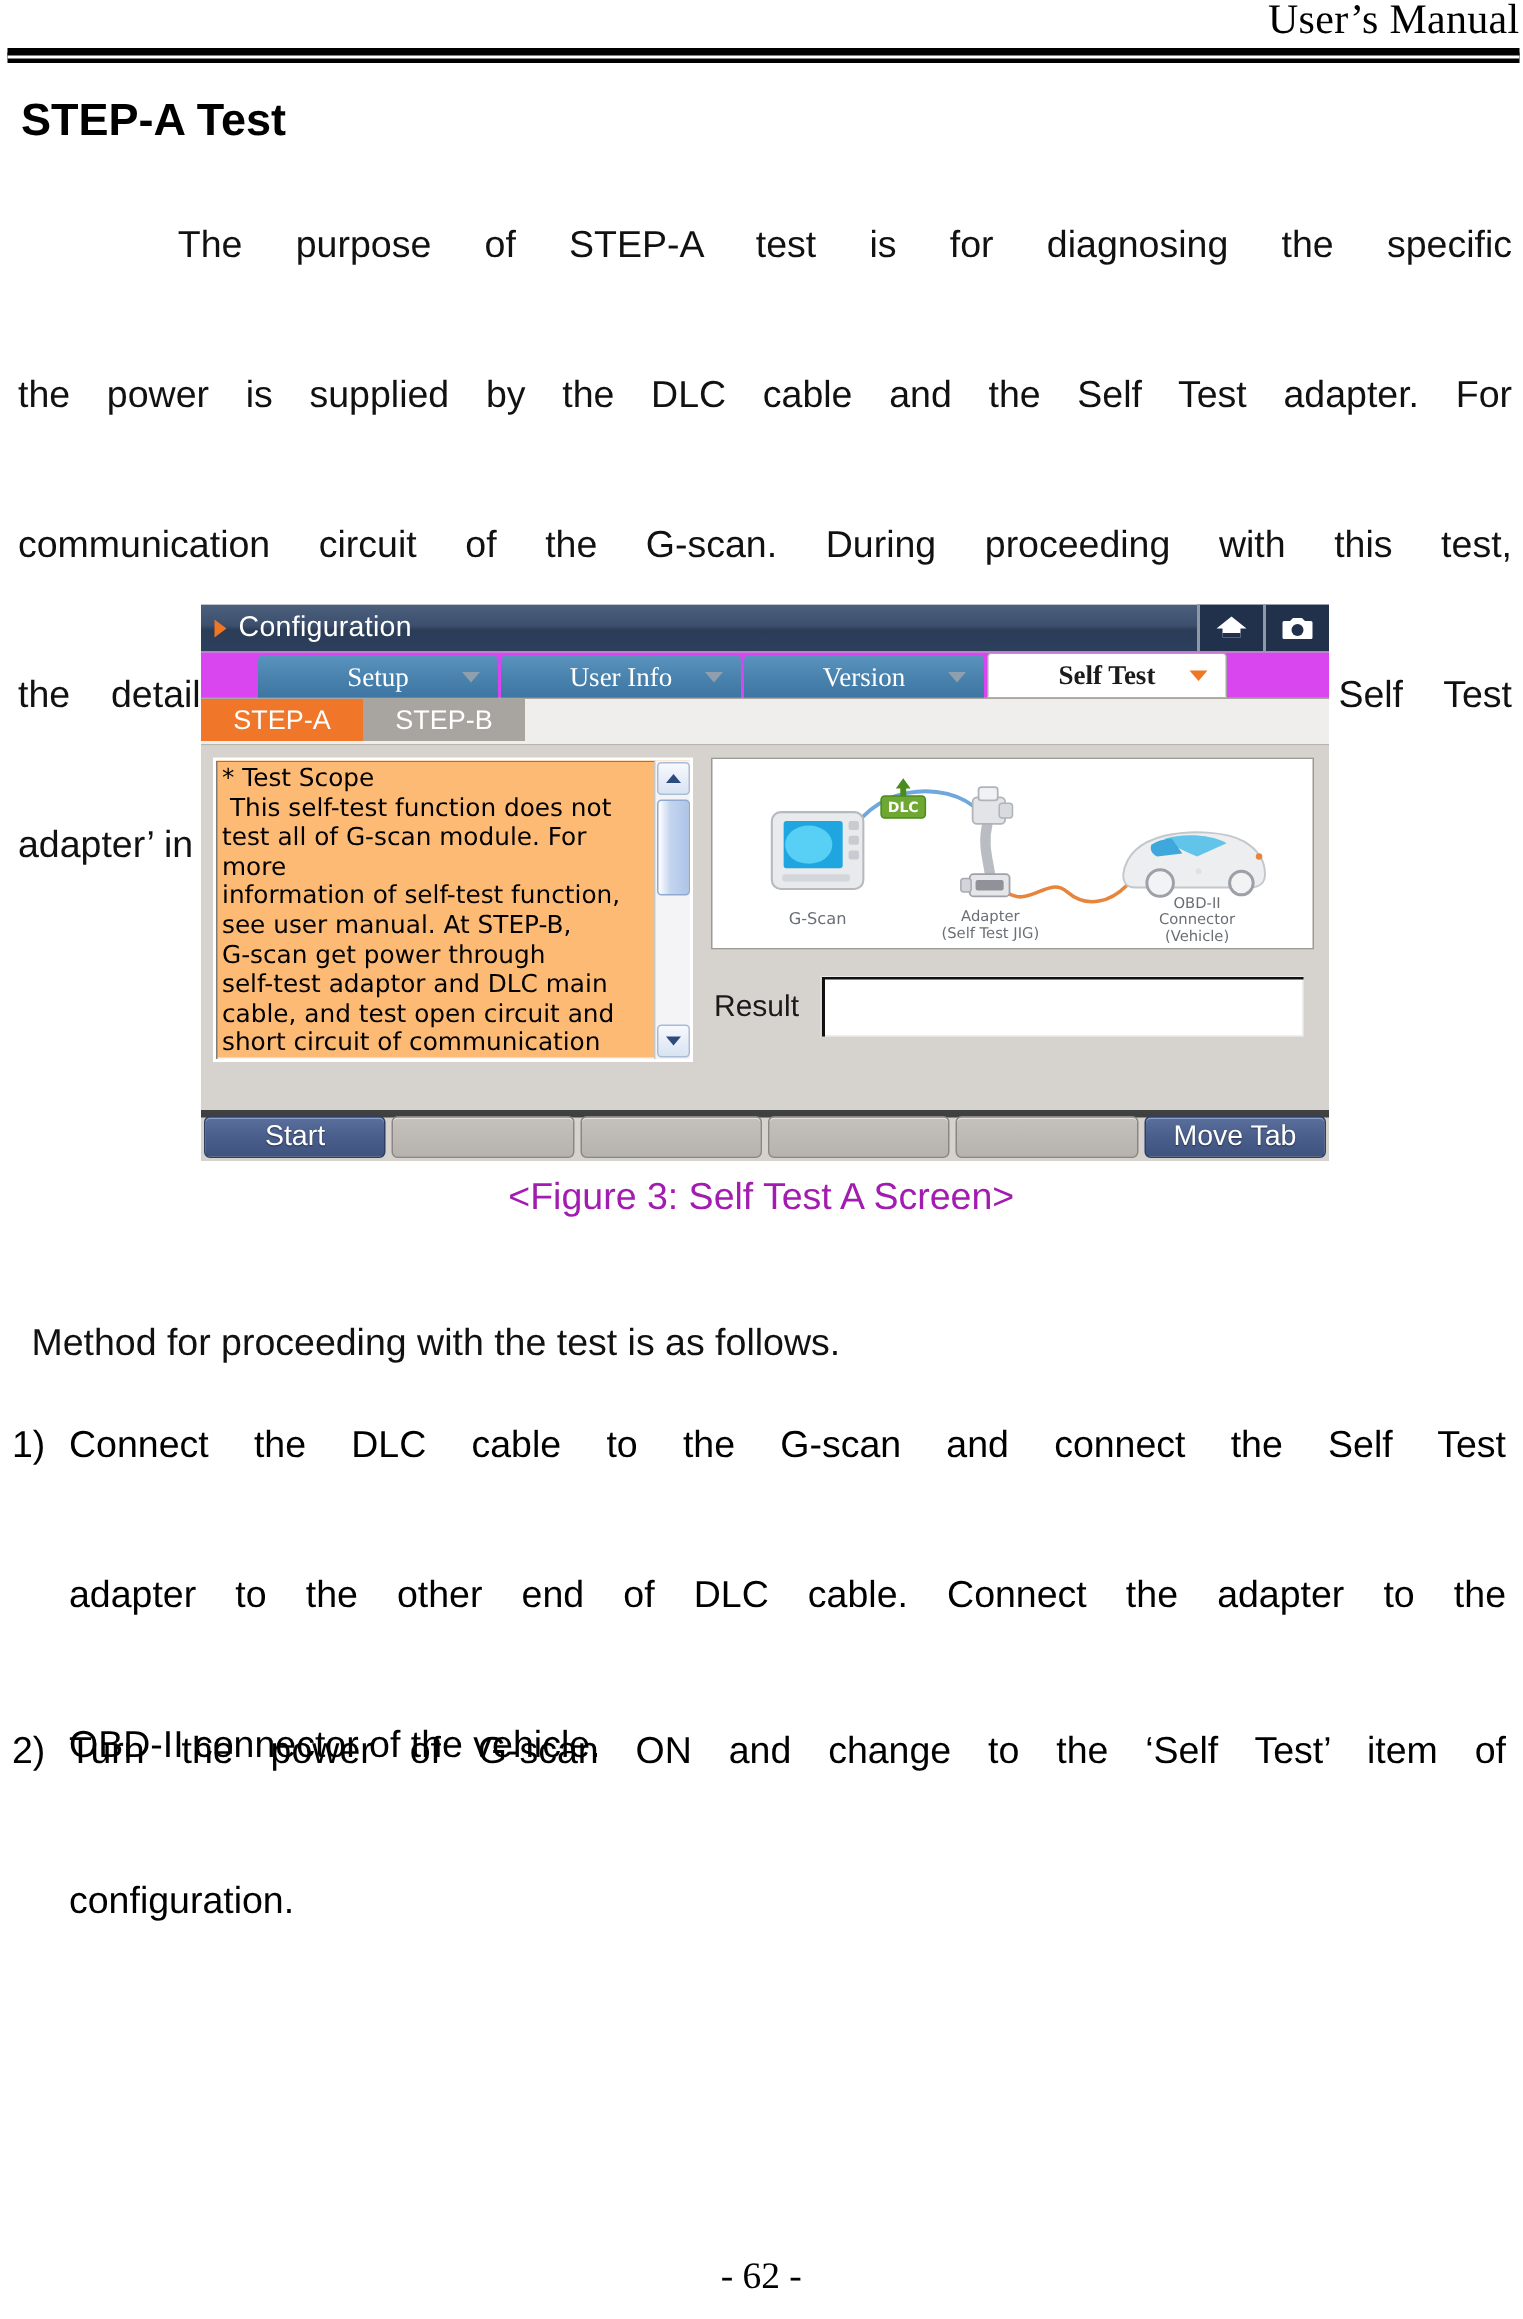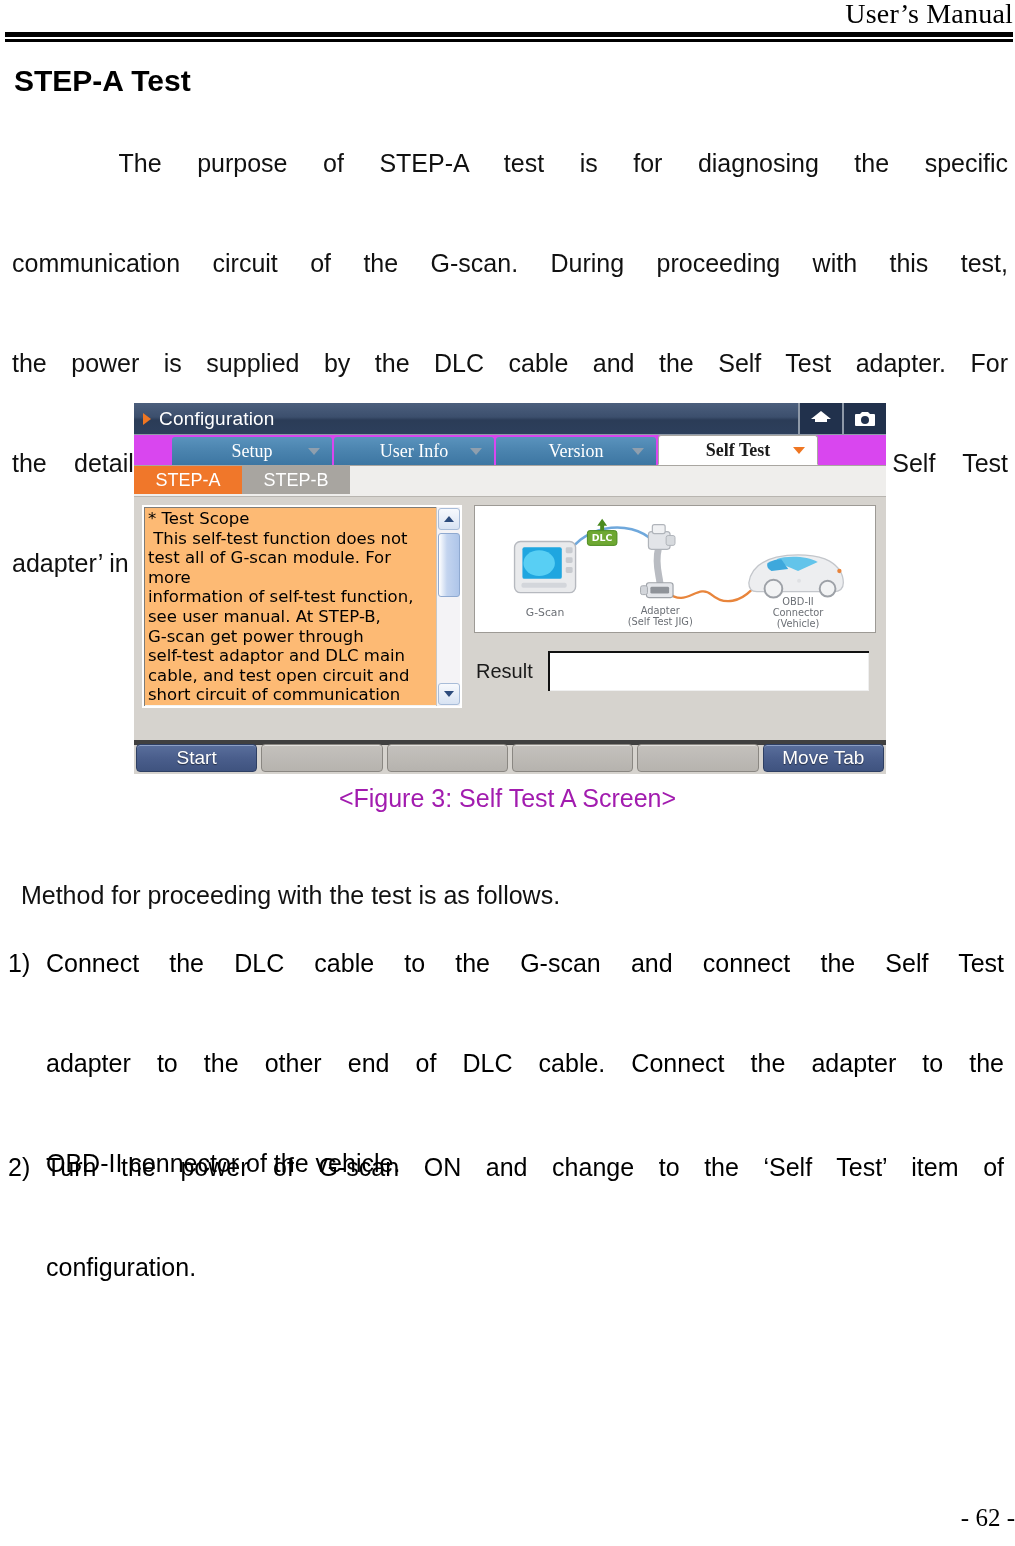--- a/index.html
+++ b/index.html
@@ -413,40 +413,40 @@
     font-size: 25px;
     color: #a21caf;
   }
 
   
   .page-footer {
     position: absolute;
     left: 0;
     bottom: 14px;
     width: 1015px;
-    text-align: right;
+    text-align: center;
     font-family: "Liberation Serif", serif;
     font-size: 25px;
     color: #000;
   }
 </style>
 </head>
 <body>
 
 <div class="page-header">
   <div class="header-title">User’s Manual</div>
   <div class="header-rule"></div>
 </div>
 
 <div class="section-heading">STEP-A Test</div>
 
 <div class="para justified" id="intro-para">
   <span>&nbsp;&nbsp;&nbsp;The purpose of STEP-A test is for diagnosing the specific</span>
+  <span>the power is supplied by the DLC cable and the Self Test adapter. For</span>
   <span>communication circuit of the G-scan. During proceeding with this test,</span>
-  <span>the power is supplied by the DLC cable and the Self Test adapter. For</span>
   <span>the details of Self Test adapter, refer to the ‘Connecting the Self Test</span>
   <span class="last">adapter’ in the ‘Basic Use of G-scan’.</span>
 </div>
 
 <div class="figure-wrap">
   <div class="app-window">
 
     <div class="titlebar">
       <div class="titlebar-arrow"></div>
       <div class="titlebar-title">Configuration</div>

